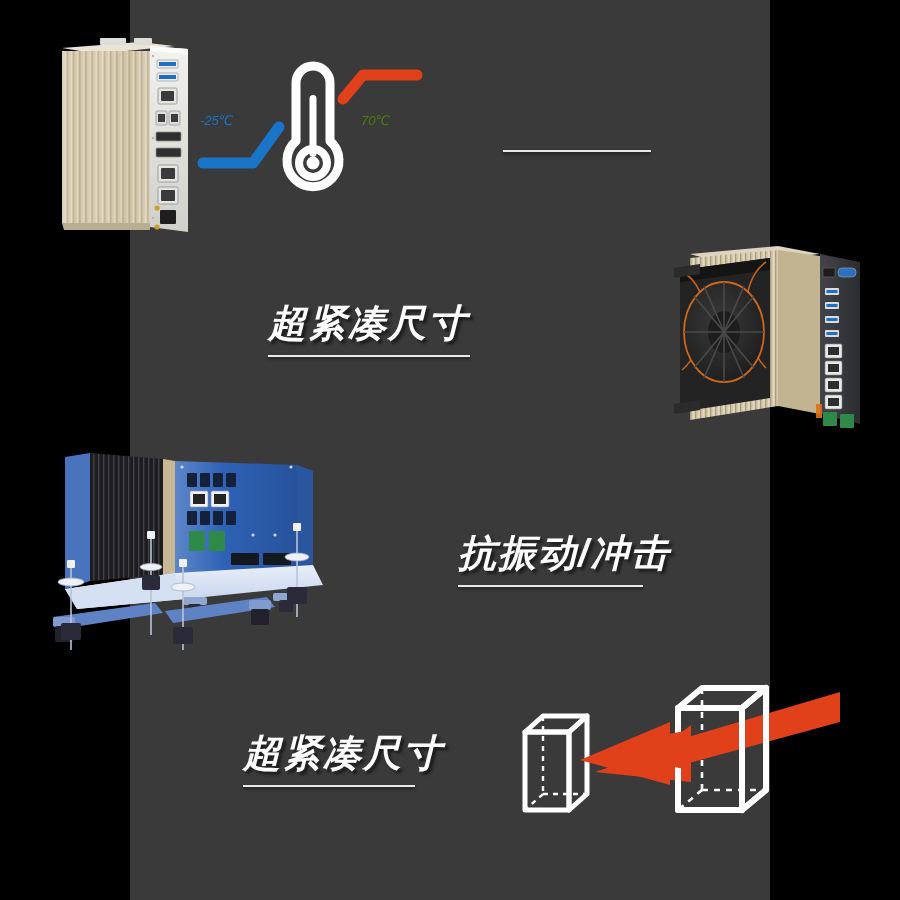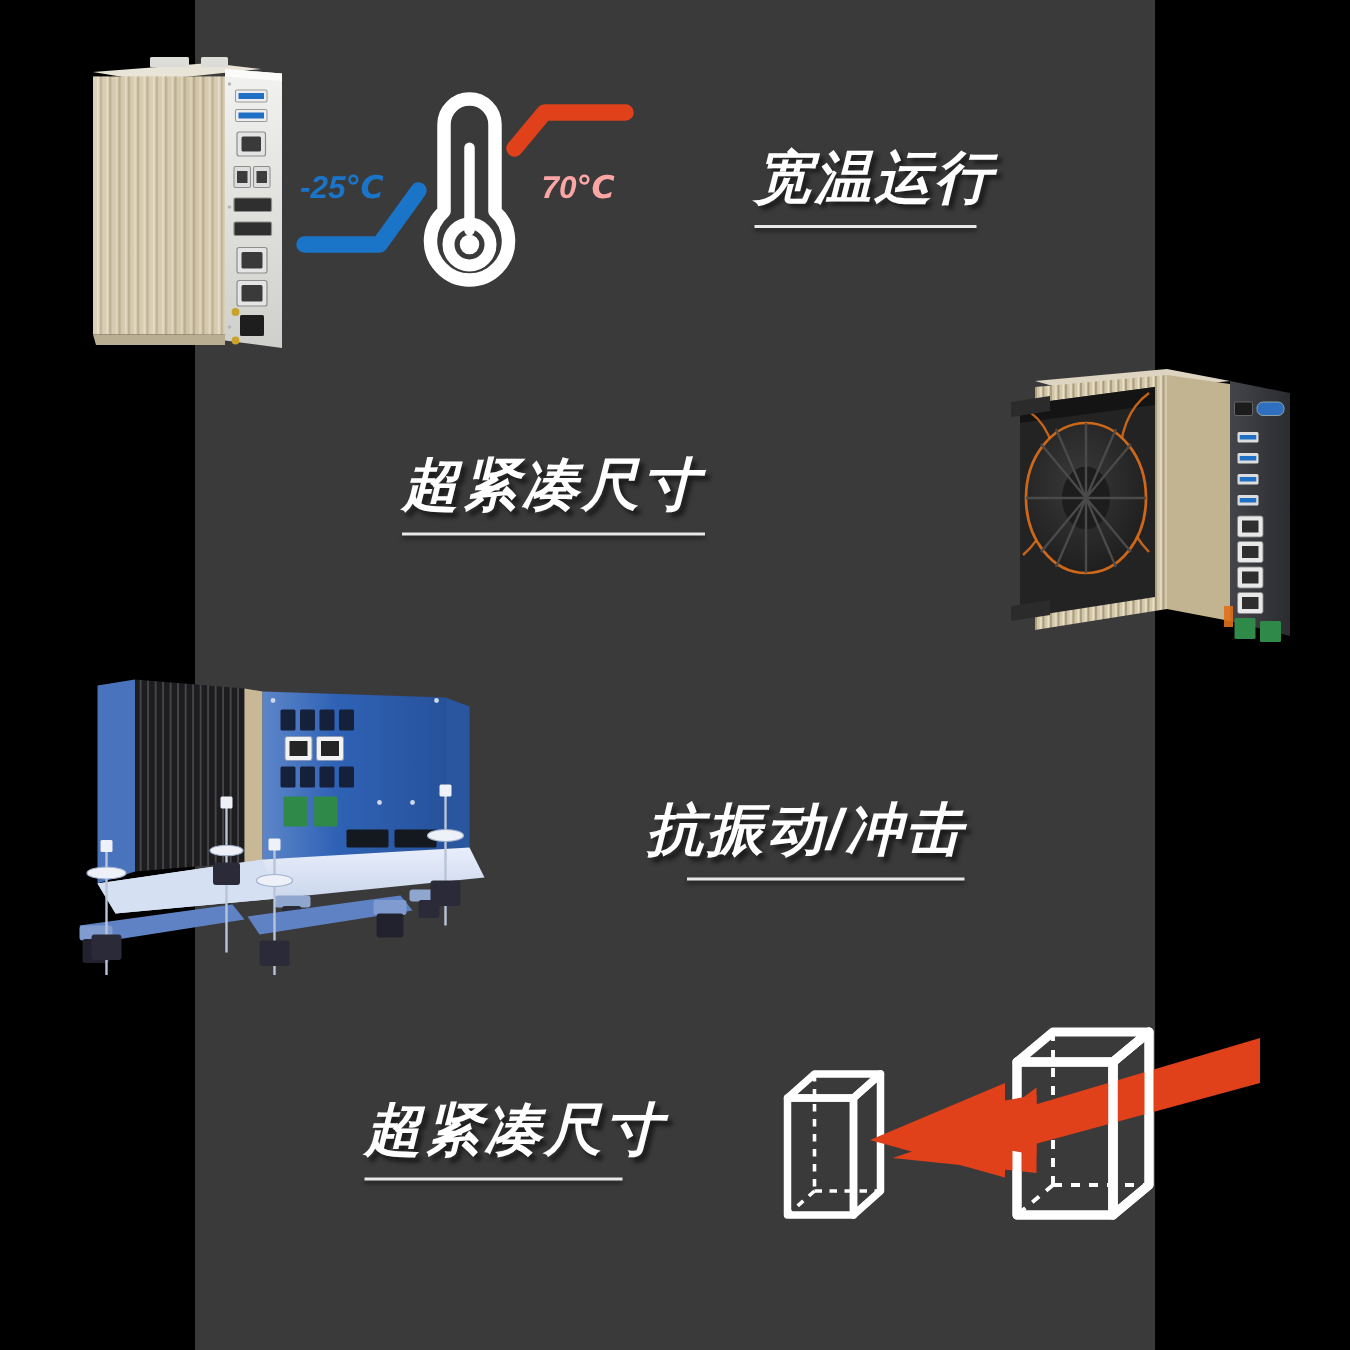--- a/index.html
+++ b/index.html
@@ -62,22 +62,22 @@
   .thermo-wrap {
     position: absolute;
     left: 195px;
     top: 55px;
     width: 250px;
     height: 145px;
   }
   .thermo-svg { display: block; }
   .temp-label {
     position: absolute;
-    font-size: 21px;
-    font-weight: bold;
+    font-size: 13px;
+    font-weight: normal;
     font-style: italic;
     white-space: nowrap;
   }
   .temp-low  { left: 5px;   top: 58px; }
   .temp-high { left: 166px; top: 58px; }
 
   
   .photo { position: absolute; }
 
   
@@ -185,24 +185,23 @@
       <path d="M148 44 L168 20 L222 20" fill="none" stroke="#e0401a" stroke-width="11" stroke-linecap="round" stroke-linejoin="round"></path>
 
       <path d="M101 28 a17 17 0 0 1 34 0 v58 a26 26 0 1 1 -34 0 z" fill="none" stroke="#ffffff" stroke-width="9" stroke-linejoin="round"></path>
 
       <rect x="114.5" y="40" width="7" height="62" rx="3.5" fill="#ffffff"></rect>
 
       <circle cx="118" cy="108" r="14" fill="none" stroke="#ffffff" stroke-width="8"></circle>
       <circle cx="118" cy="108" r="6.5" fill="#ffffff"></circle>
     </svg>
     <div class="temp-label temp-low" style="color:#1a74c8;">-25℃</div>
-    <div class="temp-label temp-high" style="color:#fca5a5;">70℃</div>
+    <div class="temp-label temp-high" style="color:#4d7c0f;">70℃</div>
   </div>
 
-  <div class="heading" style="left:503px; top:93px;">宽温运行</div>
   <div class="heading-rule" style="left:503px; top:150px; width:148px;"></div>
 
   <div class="heading" style="left:268px; top:298px;">超紧凑尺寸</div>
   <div class="heading-rule" style="left:268px; top:355px; width:202px;"></div>
 
   <div class="photo pc2">
     <svg width="215" height="210" viewBox="0 0 215 210" xmlns="http://www.w3.org/2000/svg">
       <defs>
         <pattern id="finPat2" width="5" height="10" patternUnits="userSpaceOnUse">
           <rect width="5" height="10" fill="#d4c8ab"></rect>
@@ -374,21 +373,21 @@
       </g>
       <g fill="#eef2f8">
         <rect x="32" y="115" width="8" height="8" rx="1"></rect>
         <rect x="112" y="86" width="8" height="8" rx="1"></rect>
         <rect x="144" y="114" width="8" height="8" rx="1"></rect>
         <rect x="258" y="78" width="8" height="8" rx="1"></rect>
       </g>
     </svg>
   </div>
 
-  <div class="heading" style="left:431px; top:528px;">抗振动/冲击</div>
+  <div class="heading" style="left:458px; top:528px;">抗振动/冲击</div>
   <div class="heading-rule" style="left:458px; top:585px; width:185px;"></div>
 
   <div class="heading" style="left:243px; top:728px;text-align:right;">超紧凑尺寸</div>
   <div class="heading-rule" style="left:243px; top:785px; width:172px;"></div>
 
   <div class="compact-wrap">
     <svg width="345" height="165" viewBox="0 0 345 165" xmlns="http://www.w3.org/2000/svg">
 
       <g stroke="#ffffff" fill="none" stroke-width="5" stroke-linejoin="round" stroke-linecap="round">
 

